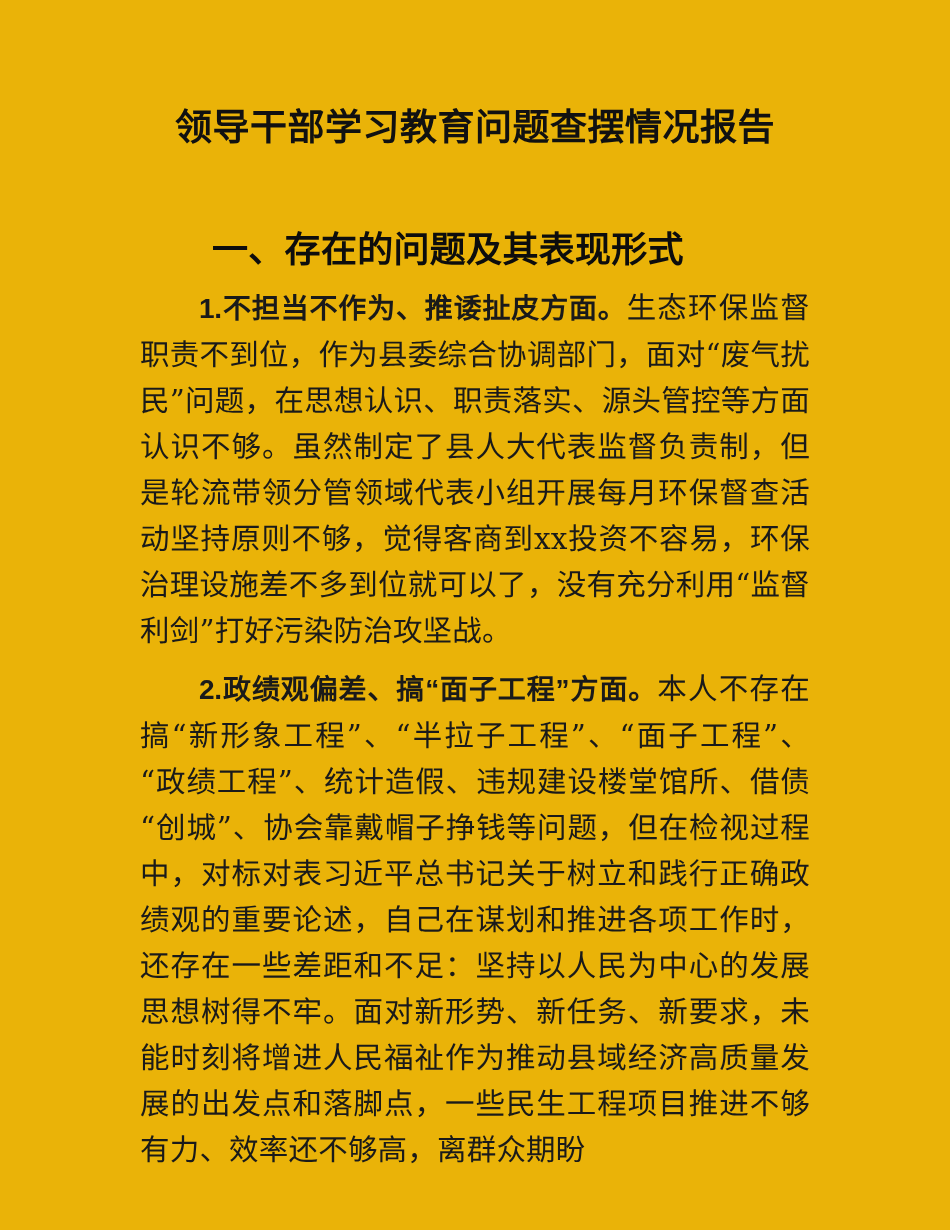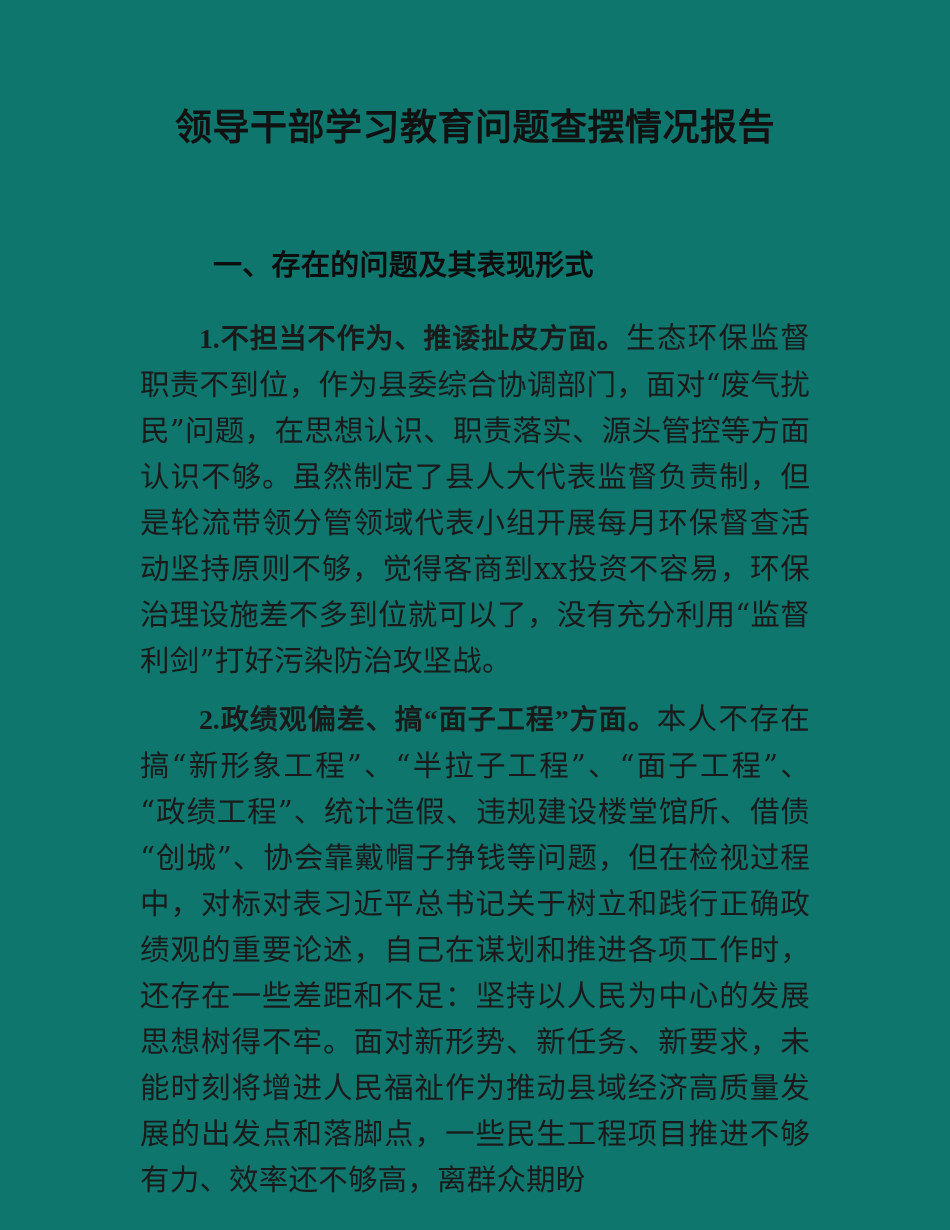--- a/index.html
+++ b/index.html
@@ -7,21 +7,21 @@
     margin: 0;
     padding: 0;
     background: #ffffff;
   }
 
   .page {
     position: relative;
     width: 950px;
     height: 1230px;
     margin: 0 auto;
-    background: #0f766e;
+    background: #eab308;
     overflow: hidden;
     box-sizing: border-box;
   }
 
   .content {
     position: absolute;
     left: 140px;
     top: 0;
     width: 670px;
   }
@@ -48,35 +48,35 @@
     color: #1a1a1a;
     text-align: justify;
     text-justify: inter-character;
     text-indent: 2em;
     margin: 0;
     word-break: break-all;
     letter-spacing: 0.2px;
   }
 
   .para-lead {
-    font-family: Liberation Serif, serif;
+    font-family: Liberation Sans, sans-serif;
     font-weight: 700;
     font-size: 28px;
     letter-spacing: -0.2px;
   }
 
   
   .section-heading {
     font-family: "DejaVu Sans", "Liberation Sans", sans-serif;
     font-weight: 700;
-    font-size: 29px;
+    font-size: 36px;
     line-height: 46px;
     color: #0d0d0d;
     text-indent: 2em;
-    margin: 15px;
+    margin: 0;
     letter-spacing: 0.3px;
   }
 
   
   .gap-title-body { height: 63px; }
   .gap-body-heading { height: 14px; }
   .gap-heading-item { height: 12px; }
   .gap-item { height: 12px; }
 </style>
 </head>

